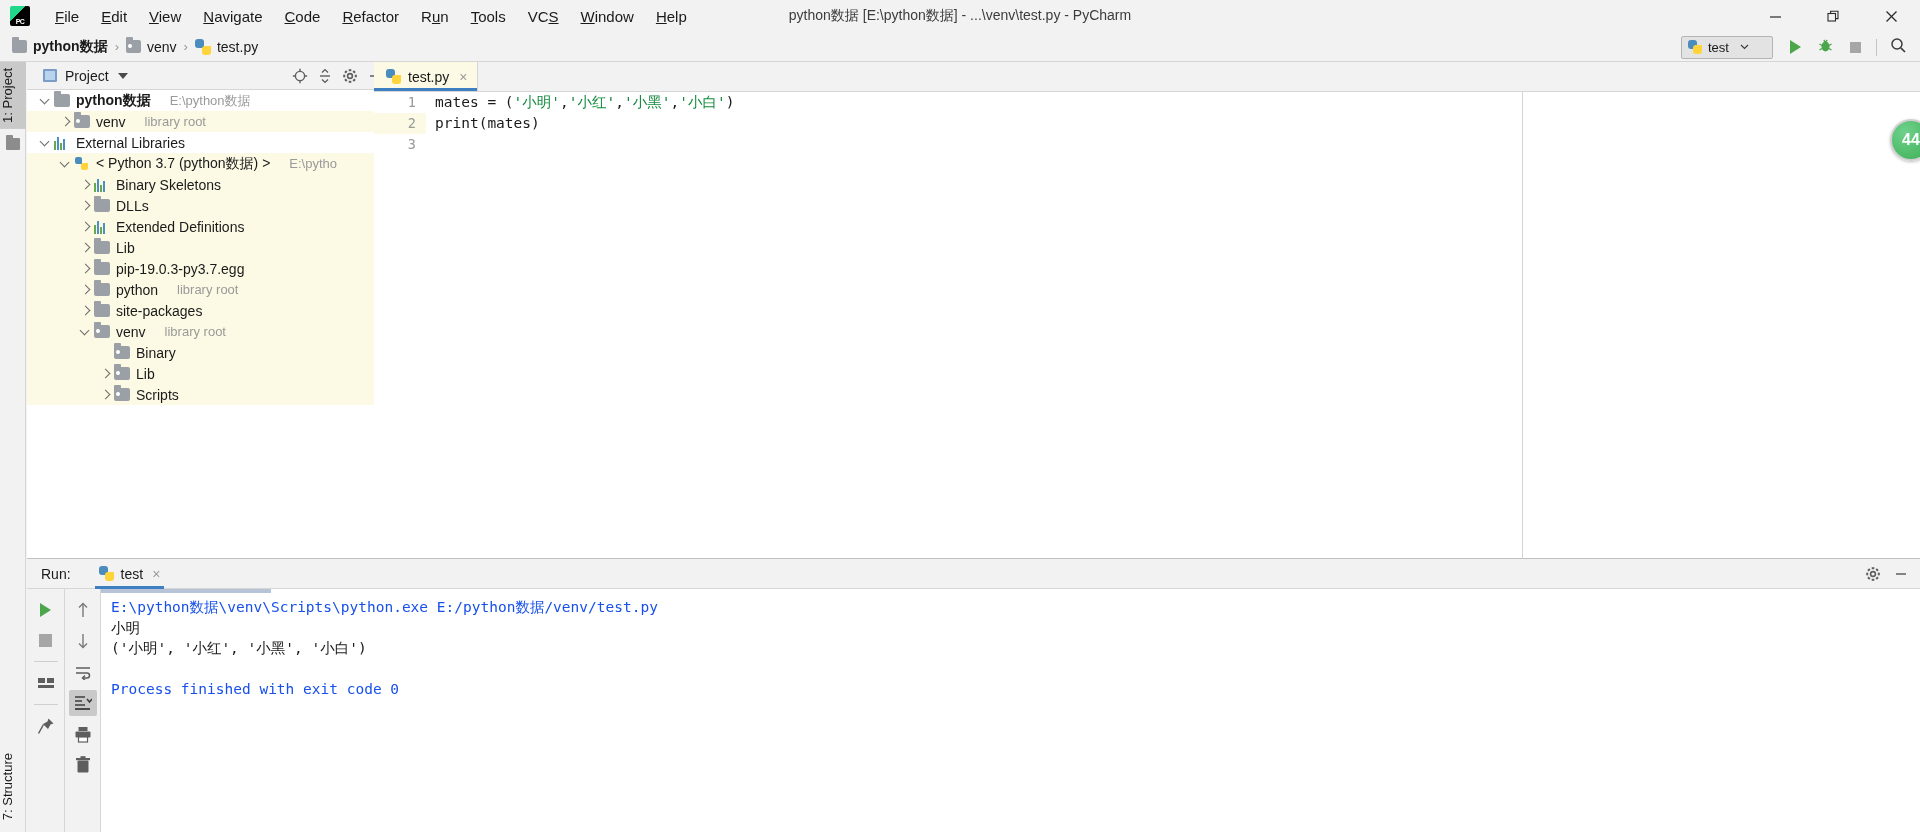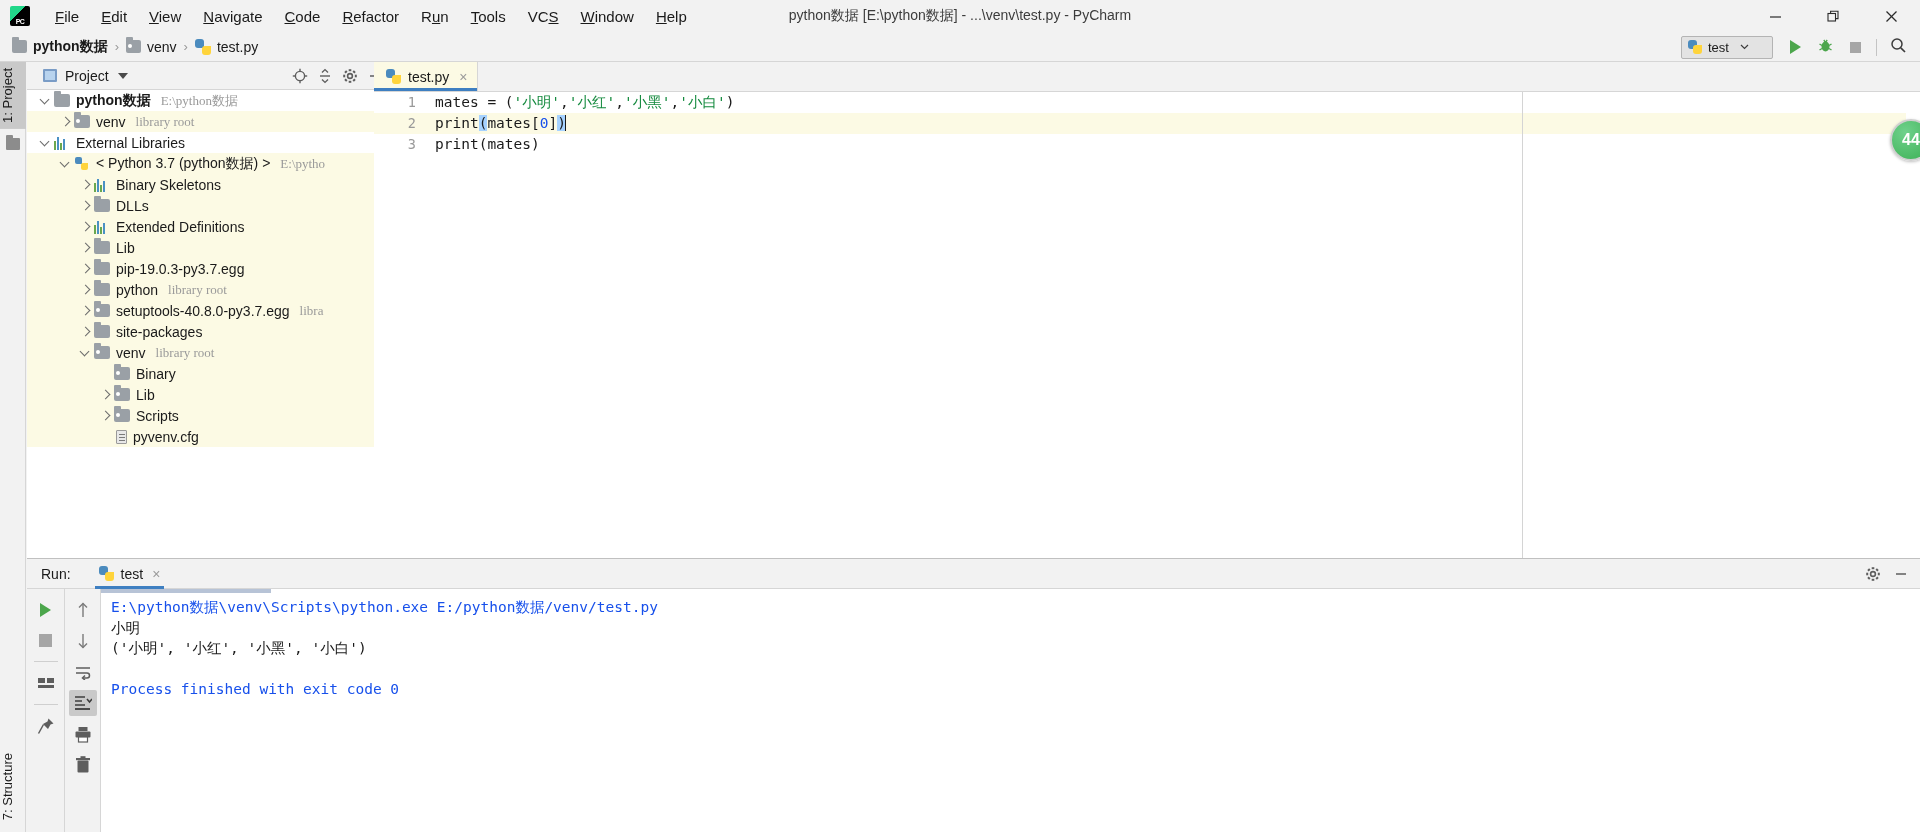--- a/index.html
+++ b/index.html
@@ -183,21 +183,21 @@
   .tico.cfgfile {
     background:#e8e8e8; border:1px solid #9a9a9a; height:14px; width:11px; margin-left:2px;
     border-radius:1px;
   }
   .tico.cfgfile::after {
     content:""; position:absolute; left:2px; top:3px; width:6px; height:1px;
     background:#7a7a7a; box-shadow: 0 3px 0 #7a7a7a, 0 6px 0 #7a7a7a;
   }
   .tlabel { font-size: 14px; }
   .tlabel.bold { font-weight: bold; }
-  .tpath { font-size: 13px; color: #9a9a9a; margin-left: 10px; font-family: Liberation Serif, serif; }
+  .tpath { font-size: 13px; color: #9a9a9a; margin-left: 19px; }
   .tree-scroll {
     position: absolute; right: 1px; top: 50px; width: 7px; height: 228px;
     background: #c8c8c8; border-radius: 4px;
   }
 
   
   .editor-wrap {
     position: absolute; left: 374px; top: 62px; right: 0; height: 496px; background: #fff;
   }
   .tabrow {
@@ -533,27 +533,20 @@
         <div class="trow hl">
           <span style="display: inline-block; flex: 0 0 auto; width: 52px;"></span>
           <span class="arrow right"></span>
           <span class="tico folder"></span>
           <span class="tlabel">python</span>
           <span class="tpath">library root</span>
         </div>
         <div class="trow hl">
           <span style="display: inline-block; flex: 0 0 auto; width: 52px;"></span>
           <span class="arrow right"></span>
-          <span class="tico folder lib"></span>
-          <span class="tlabel">setuptools-40.8.0-py3.7.egg</span>
-          <span class="tpath">libra</span>
-        </div>
-        <div class="trow hl">
-          <span style="display: inline-block; flex: 0 0 auto; width: 52px;"></span>
-          <span class="arrow right"></span>
           <span class="tico folder"></span>
           <span class="tlabel">site-packages</span>
         </div>
         <div class="trow hl">
           <span style="display: inline-block; flex: 0 0 auto; width: 52px;"></span>
           <span class="arrow down"></span>
           <span class="tico folder lib"></span>
           <span class="tlabel">venv</span>
           <span class="tpath">library root</span>
         </div>
@@ -567,26 +560,20 @@
           <span style="display: inline-block; flex: 0 0 auto; width: 72px;"></span>
           <span class="arrow right"></span>
           <span class="tico folder lib"></span>
           <span class="tlabel">Lib</span>
         </div>
         <div class="trow hl">
           <span style="display: inline-block; flex: 0 0 auto; width: 72px;"></span>
           <span class="arrow right"></span>
           <span class="tico folder lib"></span>
           <span class="tlabel">Scripts</span>
-        </div>
-        <div class="trow hl">
-          <span style="display: inline-block; flex: 0 0 auto; width: 72px;"></span>
-          <span class="arrow"></span>
-          <span class="tico cfgfile"></span>
-          <span class="tlabel">pyvenv.cfg</span>
         </div>
       </div>
     <div class="tree-scroll"></div>
   </div>
 
   <div class="editor-wrap">
     <div class="tabrow">
       <div class="etab">
         <span class="ic-py"></span>
         <span class="etab-name">test.py</span>
@@ -594,21 +581,20 @@
       </div>
     </div>
     <div class="code-area">
       <div class="gutter" id="gutter">
           <div class="gline">1</div>
           <div class="gline hl">2</div>
           <div class="gline">3</div>
         </div>
       <div class="codelines" id="codelines">
           <div class="cline"><span>mates = (</span><span class="s-str">'小明'</span><span>,</span><span class="s-str">'小红'</span><span>,</span><span class="s-str">'小黑'</span><span>,</span><span class="s-str">'小白'</span><span>)</span></div>
-          <div class="cline hl"><span>print</span><span class="paren-hl">(</span><span>mates[</span><span class="s-num">0</span><span>]</span><span class="paren-hl">)</span><span class="caret"></span></div>
           <div class="cline"><span>print(mates)</span></div>
         </div>
       <div class="margin-guide"></div>
       <div class="edit-right-strip"></div>
       <div class="badge44">44</div>
     </div>
   </div>
 
   <div class="runpanel">
     <div class="run-header">

